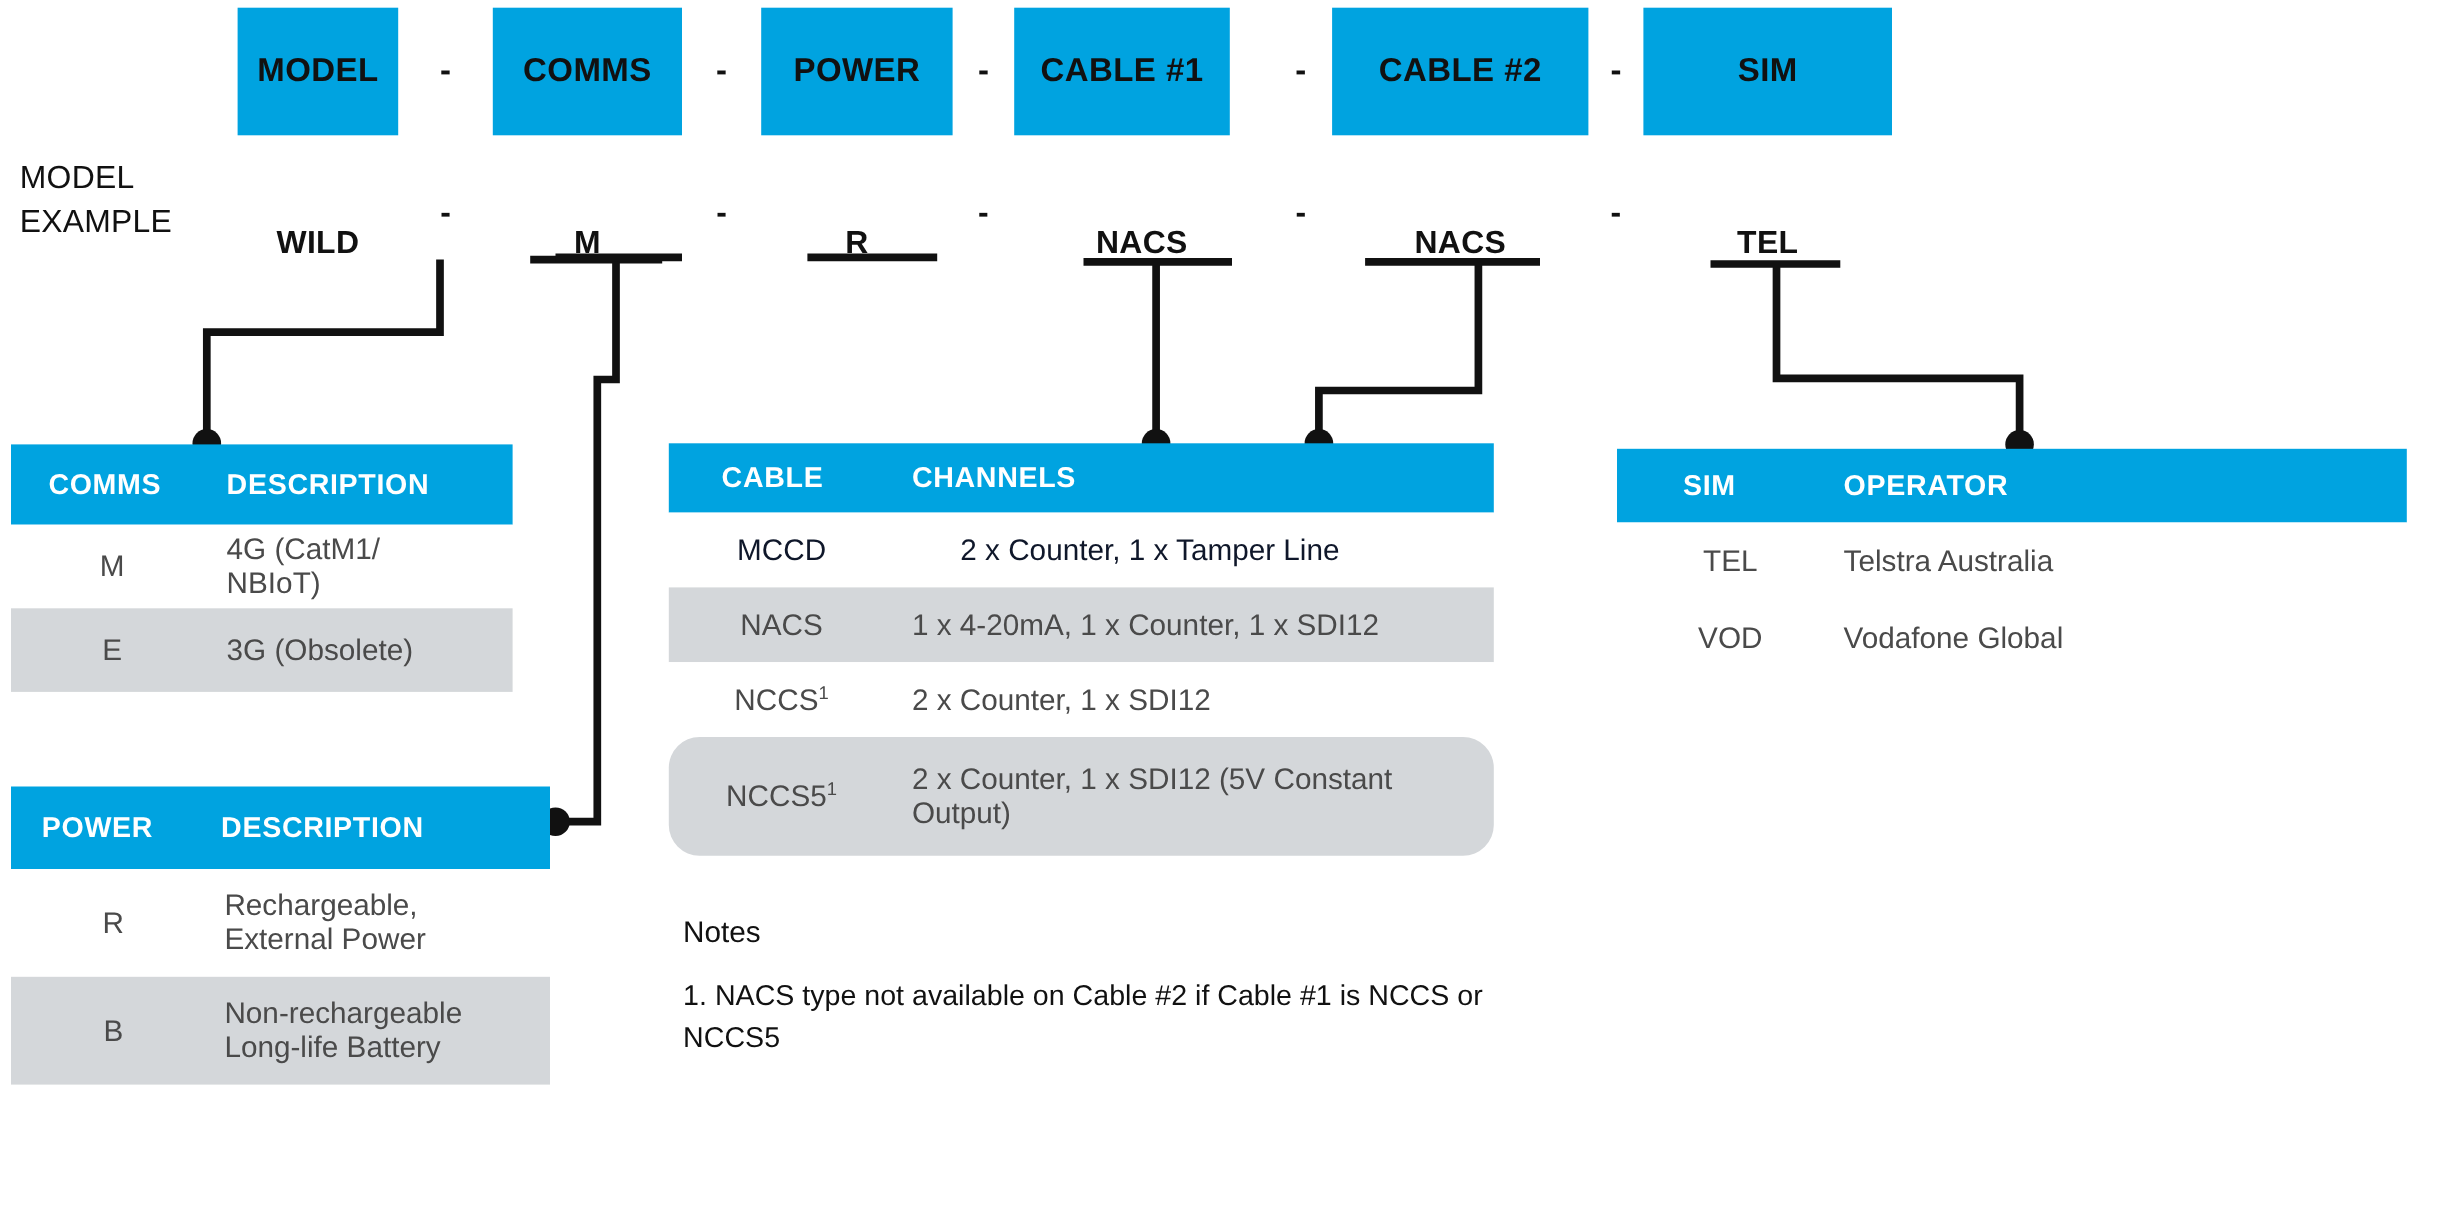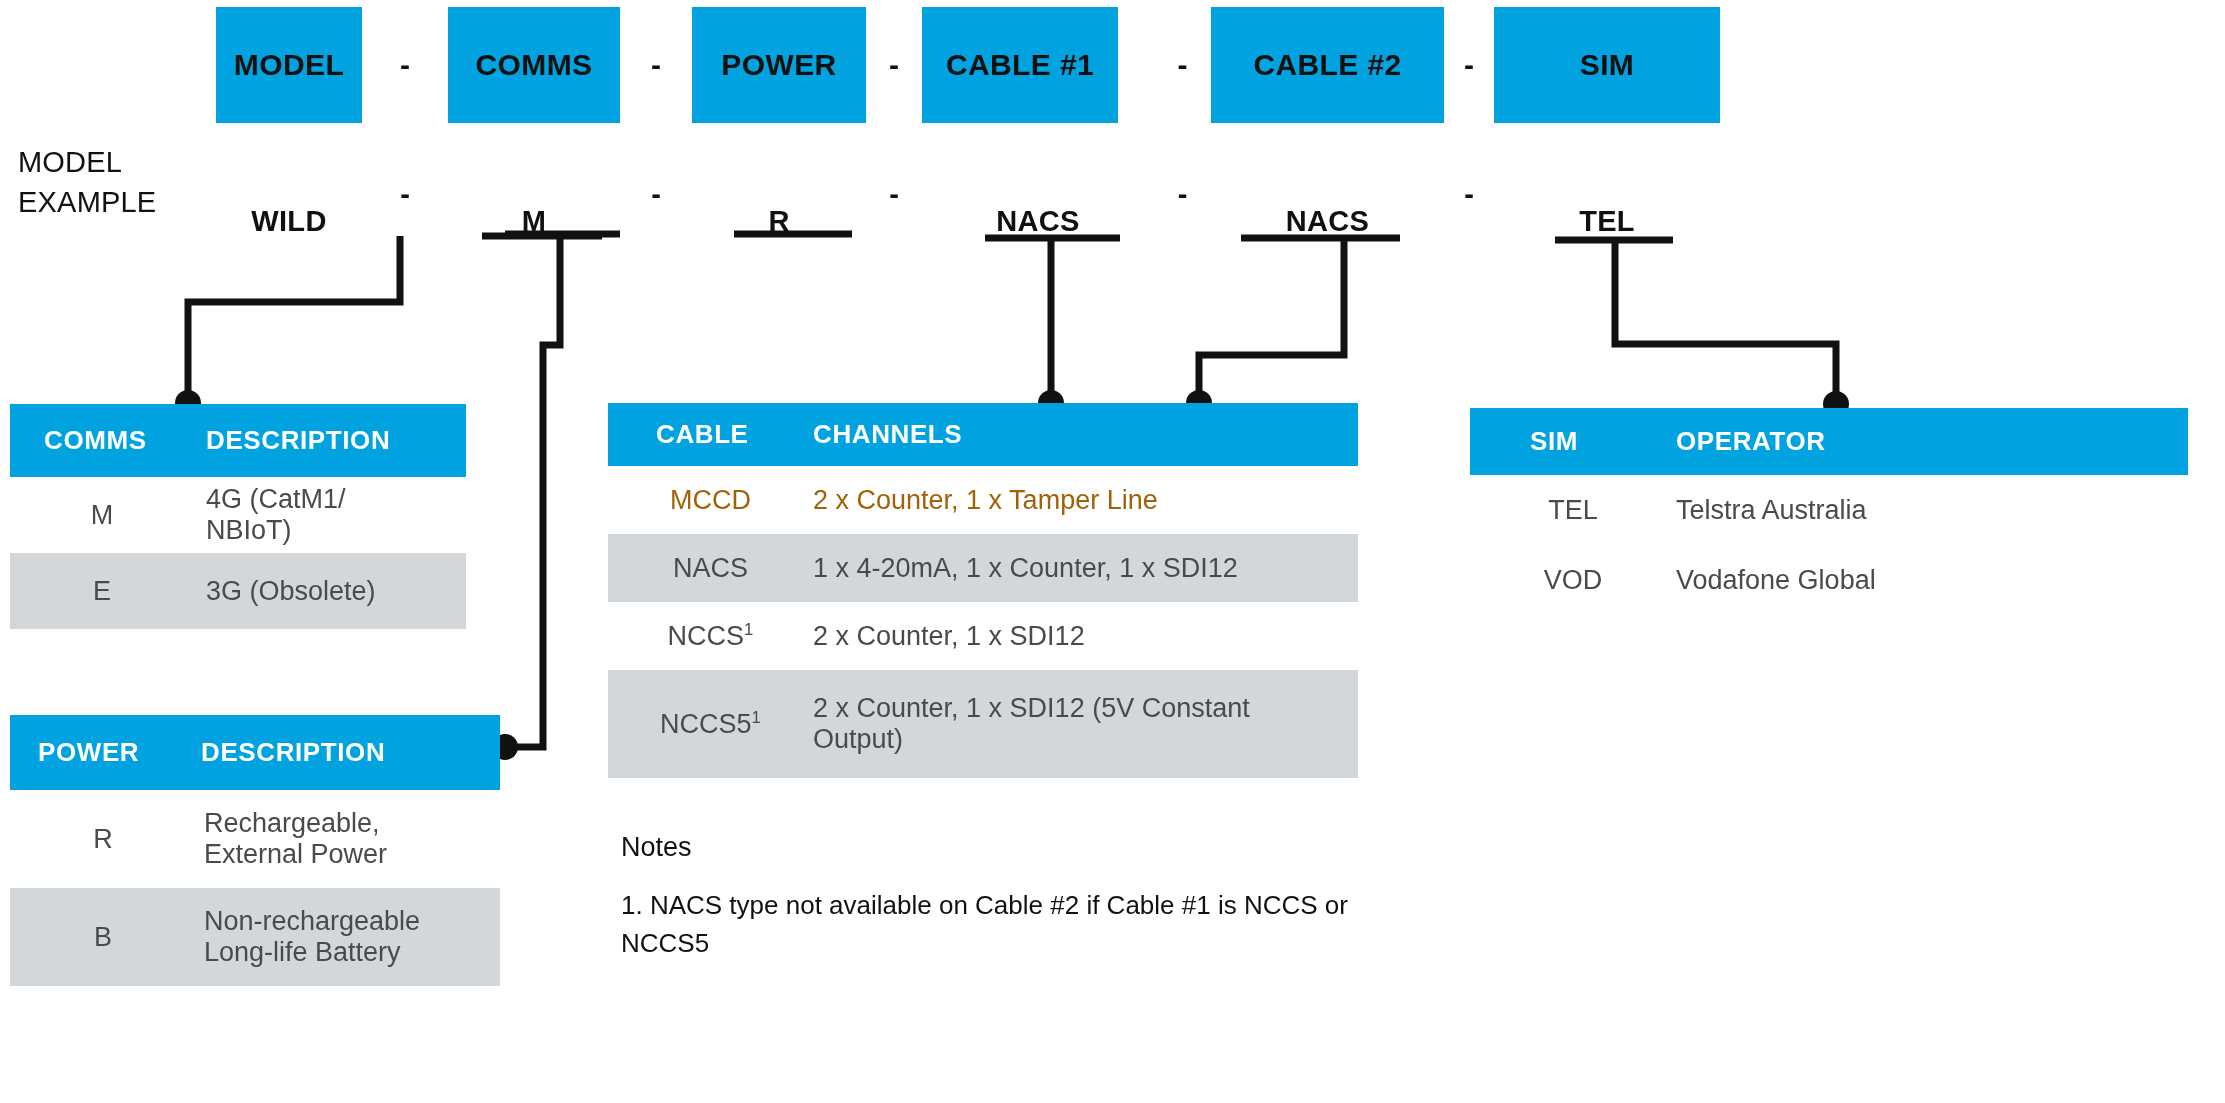--- a/index.html
+++ b/index.html
@@ -128,22 +128,22 @@
   .tbl-power .hdr .c1 { width: 155px; }
   .tbl-power .row { min-height: 98px; }
   .tbl-power .c1 { width: 186px; }
   .tbl-power .c2 { padding-left: 8px; }
 
   .tbl-cable { left: 608px; top: 403px; width: 750px; }
   .tbl-cable .hdr { height: 63px; padding-left: 48px; }
   .tbl-cable .hdr .c1 { width: 157px; }
   .tbl-cable .row { min-height: 68px; }
   .tbl-cable .c1 { width: 205px; }
-  .tbl-cable .c2 { padding-left: 0px; }
-  .tbl-cable .row.tall { min-height: 108px; }
+  .tbl-cable .c2 { padding-left: 0px; margin-left: 16px; }
+  .tbl-cable .row.tall { min-height: 108px; border-radius: 28px; }
 
   .tbl-sim { left: 1470px; top: 408px; width: 718px; }
   .tbl-sim .hdr { height: 67px; padding-left: 60px; }
   .tbl-sim .hdr .c1 { width: 146px; }
   .tbl-sim .row { min-height: 70px; }
   .tbl-sim .c1 { width: 206px; }
   .tbl-sim .c2 { padding-left: 0px; }
 
   
   .notes {
@@ -281,21 +281,21 @@
       <div class="c1">B</div>
       <div class="c2 wrap">Non-rechargeable<br>Long-life Battery</div>
     </div>
   </div>
 
   <div class="tbl tbl-cable">
     <div class="hdr" style="background: rgb(0, 163, 224);">
       <div class="c1">CABLE</div>
       <div class="c2">CHANNELS</div>
     </div>
-    <div class="row" style="color: #a16207;">
+    <div class="row" style="color: #0f172a; gap: 44px;">
       <div class="c1"><span>MCCD</span><sup></sup></div>
       <div class="c2">2 x Counter, 1 x Tamper Line</div>
     </div>
     <div class="row alt" style="background: rgb(212, 215, 218); color: rgb(74, 74, 74);">
       <div class="c1"><span>NACS</span><sup></sup></div>
       <div class="c2">1 x 4-20mA, 1 x Counter, 1 x SDI12</div>
     </div>
     <div class="row" style="color: rgb(74, 74, 74);">
       <div class="c1"><span>NCCS</span><sup>1</sup></div>
       <div class="c2">2 x Counter, 1 x SDI12</div>

